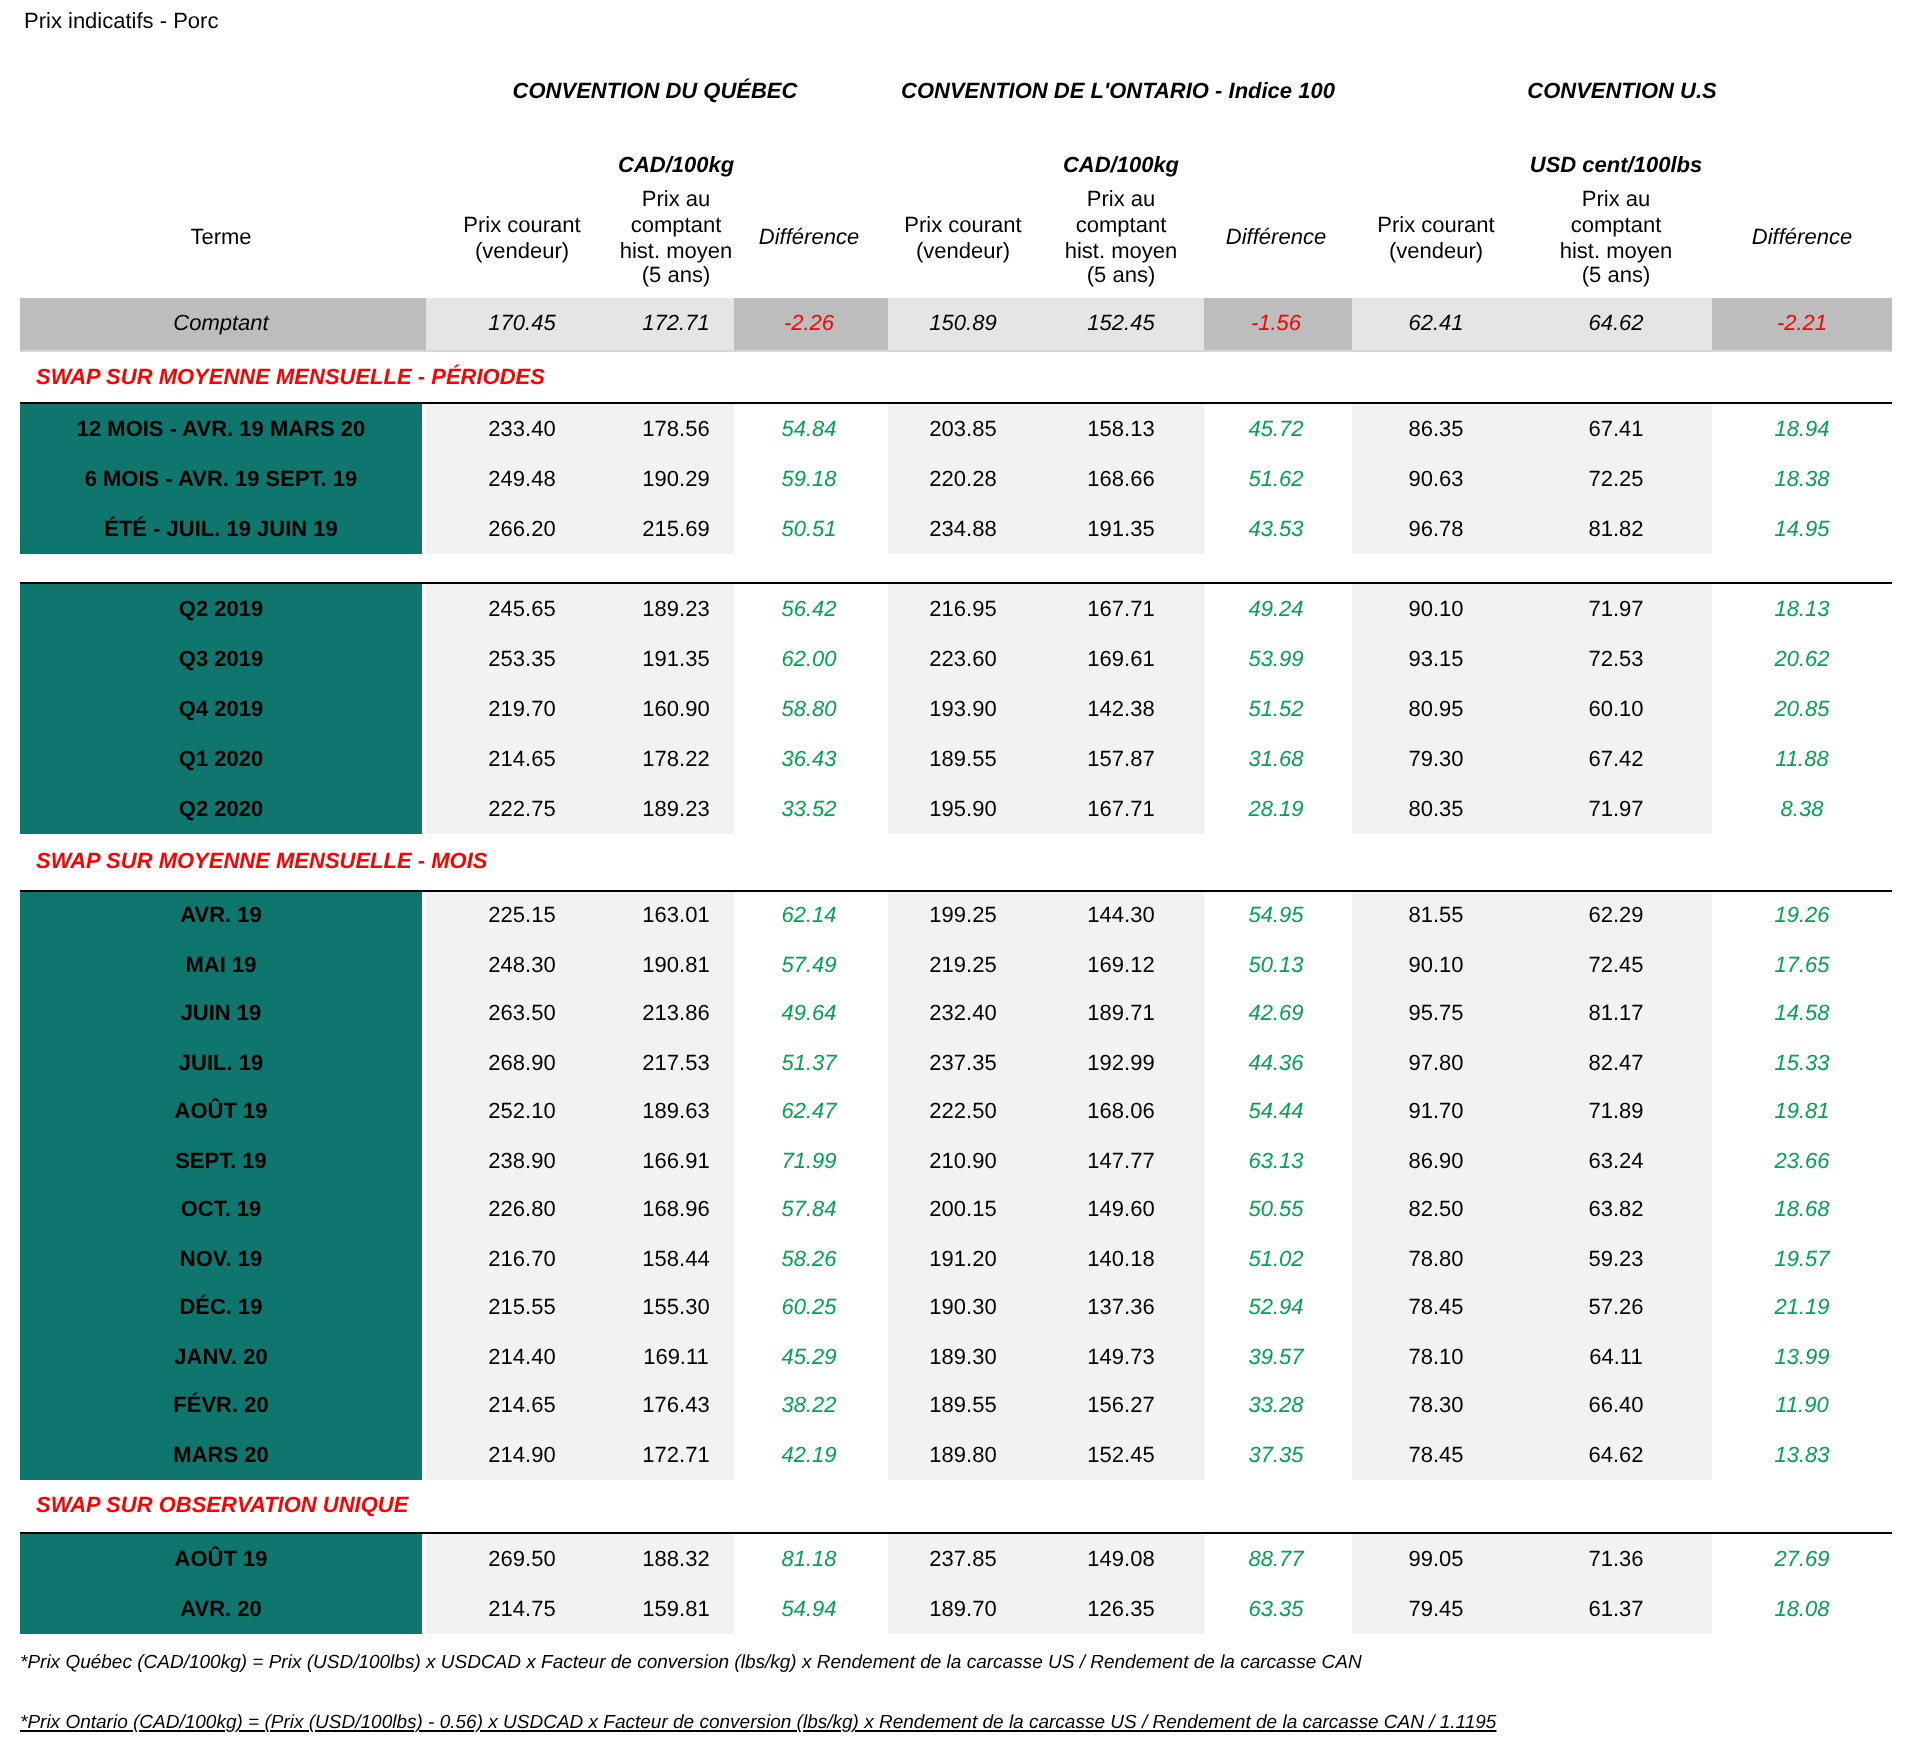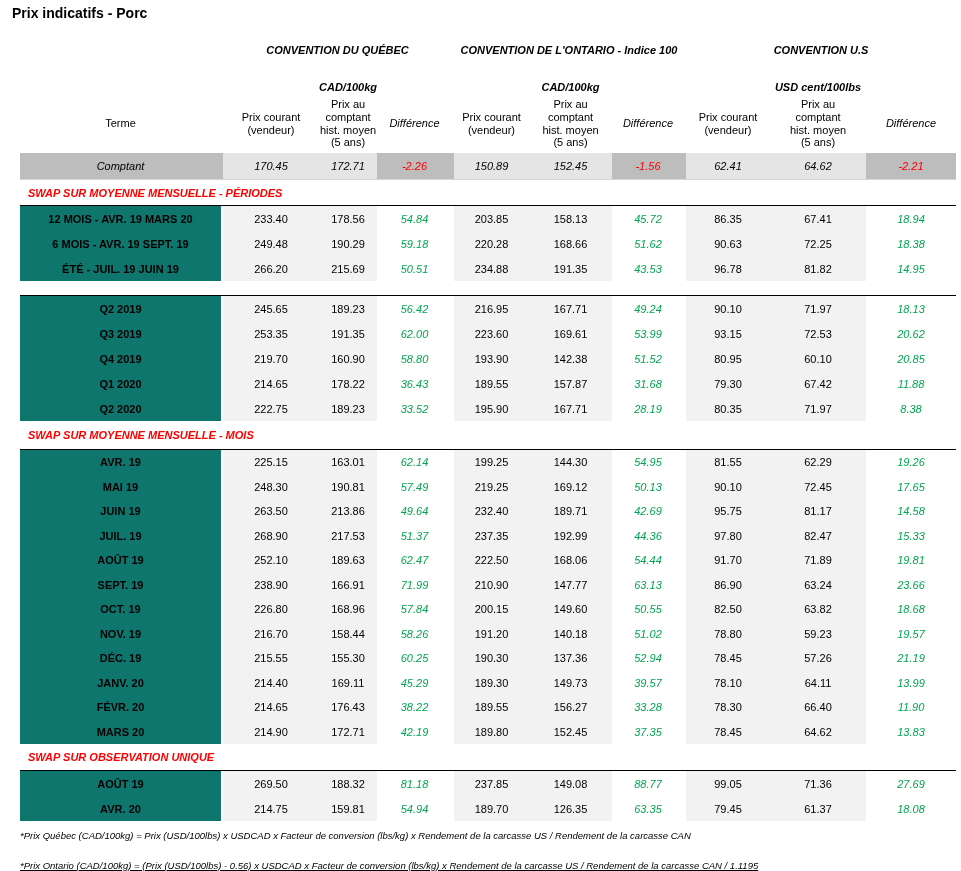--- a/index.html
+++ b/index.html
@@ -1,19 +1,19 @@
 <!DOCTYPE html>
 <html><head>
 <meta charset="utf-8">
 <style>
   html,body{margin:0;padding:0;background:#ffffff;}
   body{width:961px;height:871px;font-family:"Liberation Sans",sans-serif;color:#000;overflow:hidden;}
   .page{position:relative;width:961px;height:871px;}
-  .title{font-size:14px;font-weight:bold;padding:5px 16px 0 12px;}
-  .table{margin-left:20px;width:936px;}
+  .title{font-size:11px;font-weight:normal;padding:5px 16px 0 12px;}
+  .table{margin-left:10px;width:936px;}
   
   .w-terme{width:201px;}
   .w0{width:96px;}.w1{width:58px;}.w2{width:75px;}
   .w3{width:75px;}.w4{width:83px;}.w5{width:72px;}
   .w6{width:84px;}.w7{width:96px;}.w8{width:90px;}
   .sp{width:2px;flex:0 0 2px;}
   
   .grp-row{display:flex;margin-top:23px;}
   .g0{width:229px;}.g1{width:230px;}.g2{width:270px;}
   .grp{font-size:11px;font-weight:bold;font-style:italic;text-align:center;}

